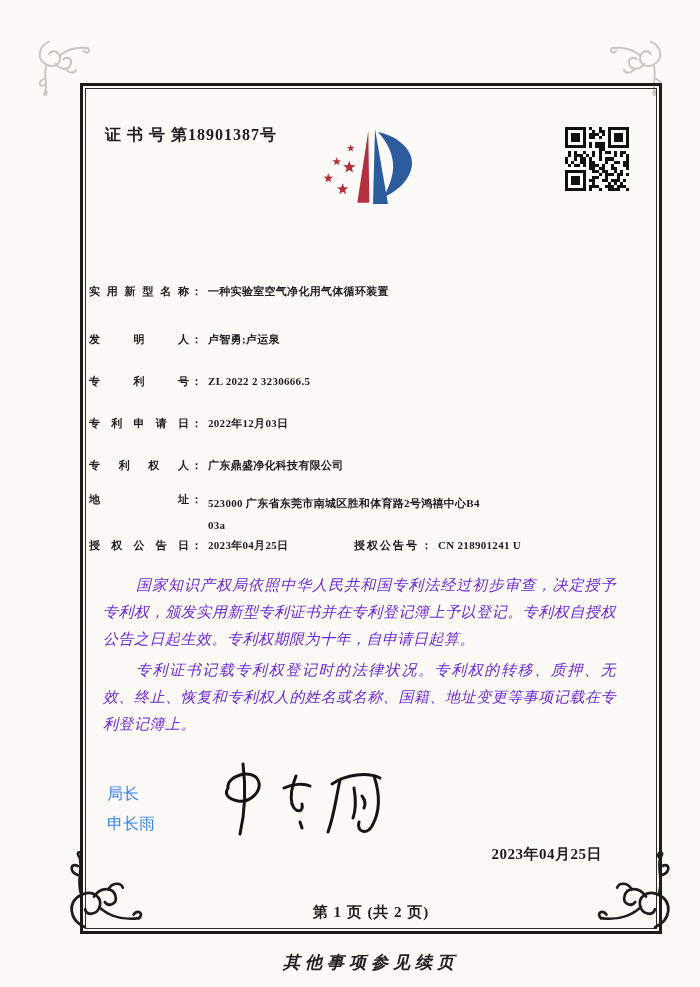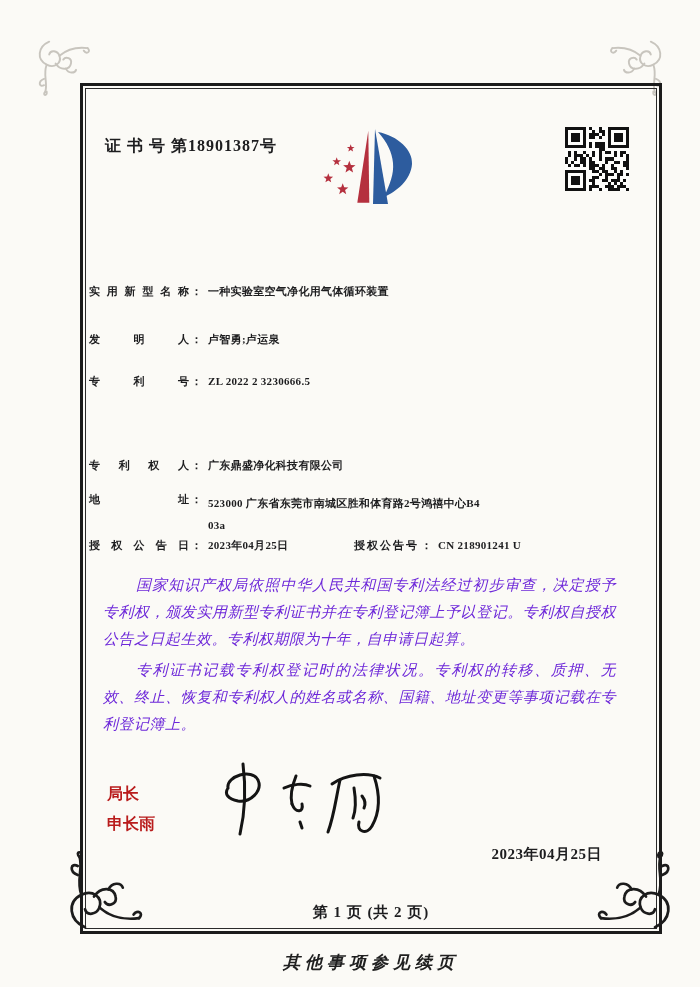--- a/index.html
+++ b/index.html
@@ -18,21 +18,21 @@
   
   .frame{position:absolute;left:80px;top:83px;width:582px;height:851px;border:3px solid #1b1b1b;box-sizing:border-box;}
   .frame-inner{position:absolute;inset:2px;border:1px solid #2a2a2a;}
   
   .orn{position:absolute;pointer-events:none;}
   .orn svg{display:block;width:100%;height:100%;}
   .orn-tl{left:30px;top:34px;width:64px;height:64px;color:#b8b4ac;opacity:.75;transform:scaleY(-1);}
   .orn-tr{left:606px;top:34px;width:64px;height:64px;color:#b8b4ac;opacity:.75;transform:scale(-1,-1);}
   .orn-bl{left:58px;top:846px;width:90px;height:94px;color:#1c1c1c;}
   .orn-br{left:592px;top:846px;width:90px;height:94px;color:#1c1c1c;transform:scaleX(-1);}
-  .cert-no{position:absolute;left:105px;top:136px;font-size:16px;font-weight:700;letter-spacing:1px;}
+  .cert-no{position:absolute;left:105px;top:125px;font-size:16px;font-weight:700;letter-spacing:1px;}
   .logo{position:absolute;left:318px;top:116px;width:118px;height:96px;}
   .qr{position:absolute;left:565px;top:127px;width:64px;height:64px;}
   .title{position:absolute;left:80px;top:219px;width:582px;margin:0;text-align:center;
          font-size:35px;font-weight:700;letter-spacing:5px;color:#131313;}
   .row{position:absolute;left:89px;font-size:11px;font-weight:700;white-space:nowrap;}
   .row .lbl{display:inline-block;width:100px;text-align:justify;text-align-last:justify;vertical-align:top;}
   .row .colon{display:inline-block;margin:0 6px 0 2px;}
   .row .val{font-weight:600;letter-spacing:.3px;}
   .row-name{top:284px;}
   .row-inventor{top:332px;}
@@ -42,21 +42,21 @@
   .row-addr{top:492px;}
   .row-addr .val-wrap{display:inline-block;vertical-align:top;line-height:22px;white-space:normal;width:400px;}
   .row-grant{top:538px;}
   .grant-right{position:absolute;left:265px;top:0;}
   .grant-right .lbl2{letter-spacing:2px;}
   .body-text{position:absolute;left:103px;top:572px;width:513px;
              font-size:15px;line-height:27px;font-style:italic;font-weight:500;
              letter-spacing:.5px;color:#6d28d9;}
   .body-text p{margin:0 0 4px 0;text-indent:2.2em;text-align:justify;}
   .signer{position:absolute;left:107px;top:779px;font-family:"Liberation Sans","DejaVu Sans",sans-serif;
-          font-size:16px;font-weight:700;line-height:30px;color:#b91c1c;}
+          font-size:16px;font-weight:400;line-height:30px;color:#3b82f6;}
   .signature{position:absolute;left:212px;top:758px;width:195px;height:82px;}
   .issue-date{position:absolute;left:430px;top:845px;width:172px;text-align:right;
               font-size:15px;font-weight:700;letter-spacing:.5px;}
   .page-num{position:absolute;left:80px;top:903px;width:582px;text-align:center;
             font-size:15px;font-weight:700;letter-spacing:1px;}
   .cont-note{position:absolute;left:80px;top:951px;width:582px;text-align:center;
              font-size:17px;font-style:italic;font-weight:600;letter-spacing:5px;color:#202020;}
 </style>
 </head>
 <body>
@@ -282,20 +282,23 @@
 
   <div class="row row-name">
     <span class="lbl">实用新型名称</span><span class="colon">：</span><span class="val">一种实验室空气净化用气体循环装置</span>
   </div>
   <div class="row row-inventor">
     <span class="lbl">发明人</span><span class="colon">：</span><span class="val">卢智勇;卢运泉</span>
   </div>
   <div class="row row-patno">
     <span class="lbl">专利号</span><span class="colon">：</span><span class="val">ZL 2022 2 3230666.5</span>
   </div>
+  <div class="row row-filed">
+    <span class="lbl">专利申请日</span><span class="colon">：</span><span class="val">2022年12月03日</span>
+  </div>
   <div class="row row-owner">
     <span class="lbl">专利权人</span><span class="colon">：</span><span class="val">广东鼎盛净化科技有限公司</span>
   </div>
   <div class="row row-addr">
     <span class="lbl">地址</span><span class="colon">：</span><span class="val val-wrap"><span>523000 广东省东莞市南城区胜和体育路2号鸿禧中心B4</span><br><span>03a</span></span>
   </div>
   <div class="row row-grant">
     <span class="lbl">授权公告日</span><span class="colon">：</span><span class="val">2023年04月25日</span>
     <span class="grant-right">
       <span class="lbl2">授权公告号</span><span class="colon">：</span><span class="val">CN 218901241 U</span>

